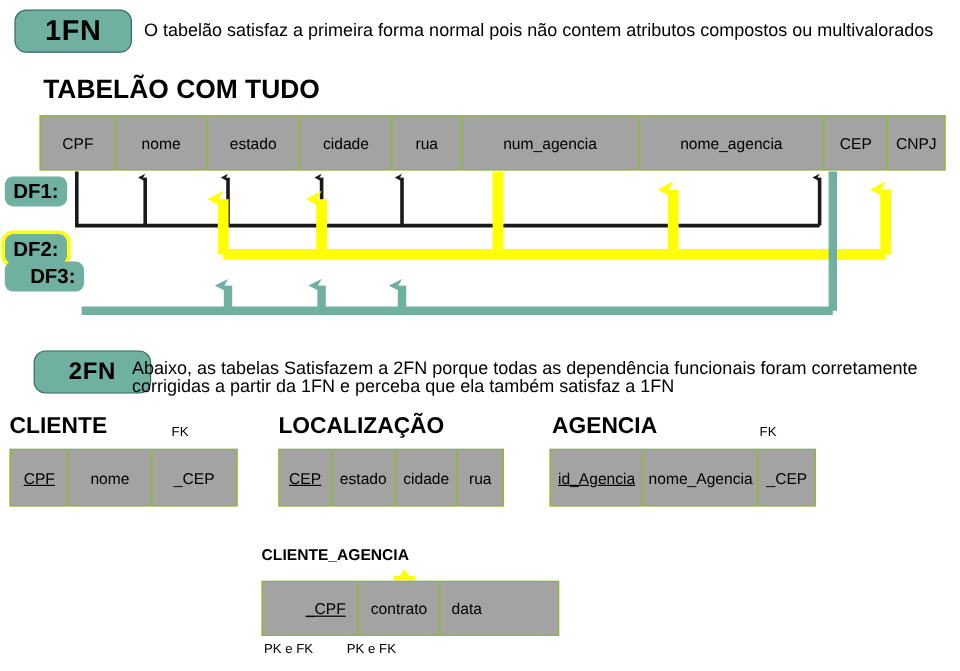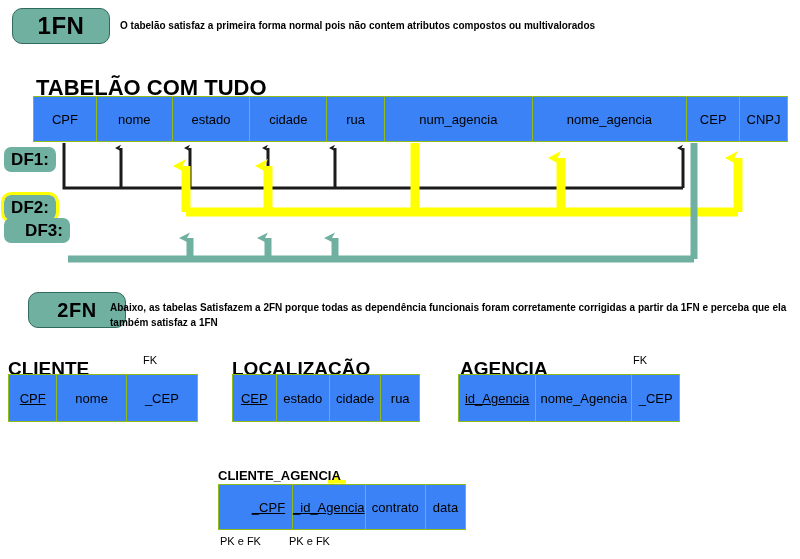--- a/index.html
+++ b/index.html
@@ -58,46 +58,45 @@
     width: 52px;
     height: 25px;
   }
   #df1-badge { left: 4px; top: 147px; }
   #df2-badge { left: 4px; top: 195px; outline: 3px solid #ffff00; }
   #df3-badge { left: 4px; top: 218px; padding-left: 14px; }
 
   
   .note {
     position: absolute;
-    font-weight: bold;
-    font-size: 10px;
+    font-weight: normal;
+    font-size: 15px;
     line-height: 15px;
     color: #000000;
   }
   #note-1fn { left: 120px; top: 18px; width: 670px; }
   #note-2fn { left: 110px; top: 300px; width: 680px; }
 
   
   .heading {
     position: absolute;
     font-weight: bold;
     color: #000000;
-    margin-top: 13px;
   }
   #title-tabelao { left: 36px; top: 62px; font-size: 22px; }
   #title-cliente { left: 8px; top: 345px; font-size: 19px; }
   #title-localizacao { left: 232px; top: 345px; font-size: 19px; }
   #title-agencia { left: 460px; top: 345px; font-size: 19px; }
   #title-cliente-agencia { left: 218px; top: 455px; font-size: 13px; }
 
   
   .ent-table {
     position: absolute;
     display: flex;
-    background: #3b82f6;
+    background: #a3a3a3;
     border: 1.5px solid #8fbc18;
     box-sizing: border-box;
   }
   .ent-table .cell {
     border-right: 1.5px solid #8fbc18;
     box-sizing: border-box;
     display: flex;
     align-items: center;
     justify-content: center;
     font-size: 13px;
@@ -270,23 +269,20 @@
       <div class="cell" style="width: 47px;">
         <span>_CEP</span>
       </div>
     </div>
 
   <div class="heading" id="title-cliente-agencia">CLIENTE_AGENCIA</div>
   <div class="ent-table" id="tbl-cliente-agencia">
       <div class="cell pk" style="width: 54px; margin-left: 26px;">
         <span>_CPF</span>
       </div>
-      <div class="cell pk" style="width: 82px;">
-        <span>_id_Agencia</span>
-      </div>
       <div class="cell" style="width: 68px;">
         <span>contrato</span>
       </div>
       <div class="cell" style="width: 44px;">
         <span>data</span>
       </div>
     </div>
 
   <div class="caption" id="pkfk-1">PK e FK</div>
   <div class="caption" id="pkfk-2">PK e FK</div>

